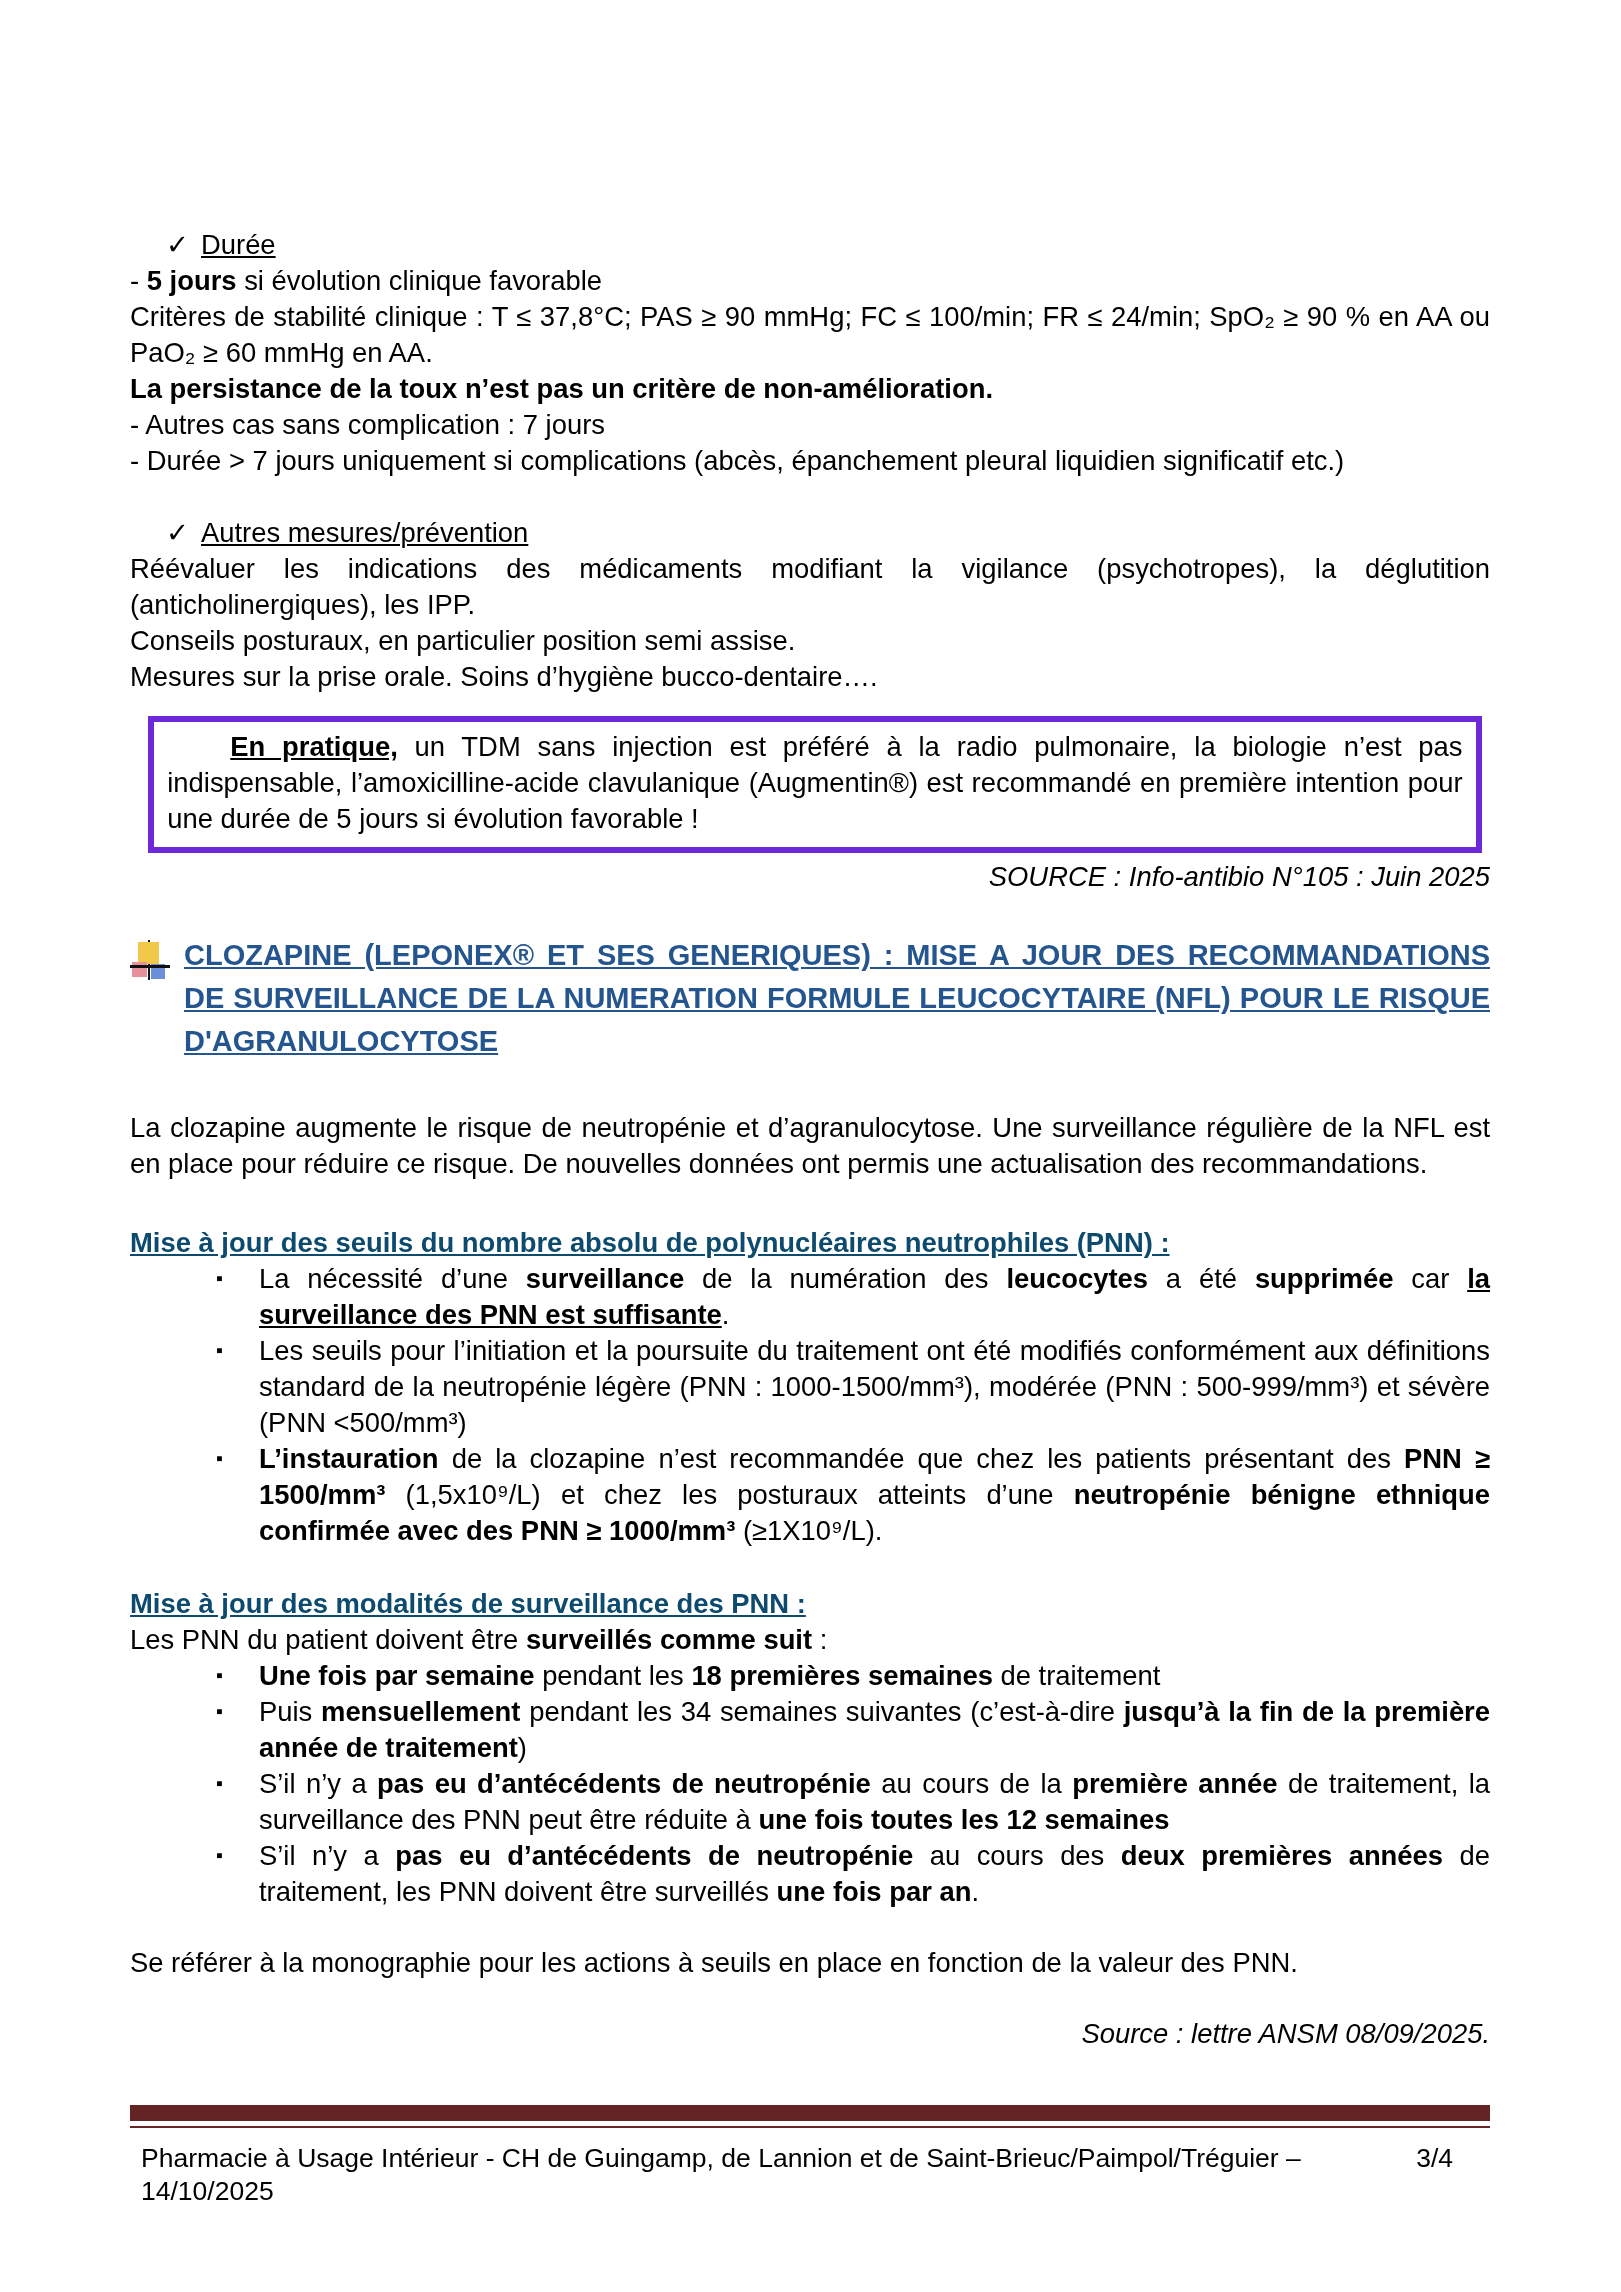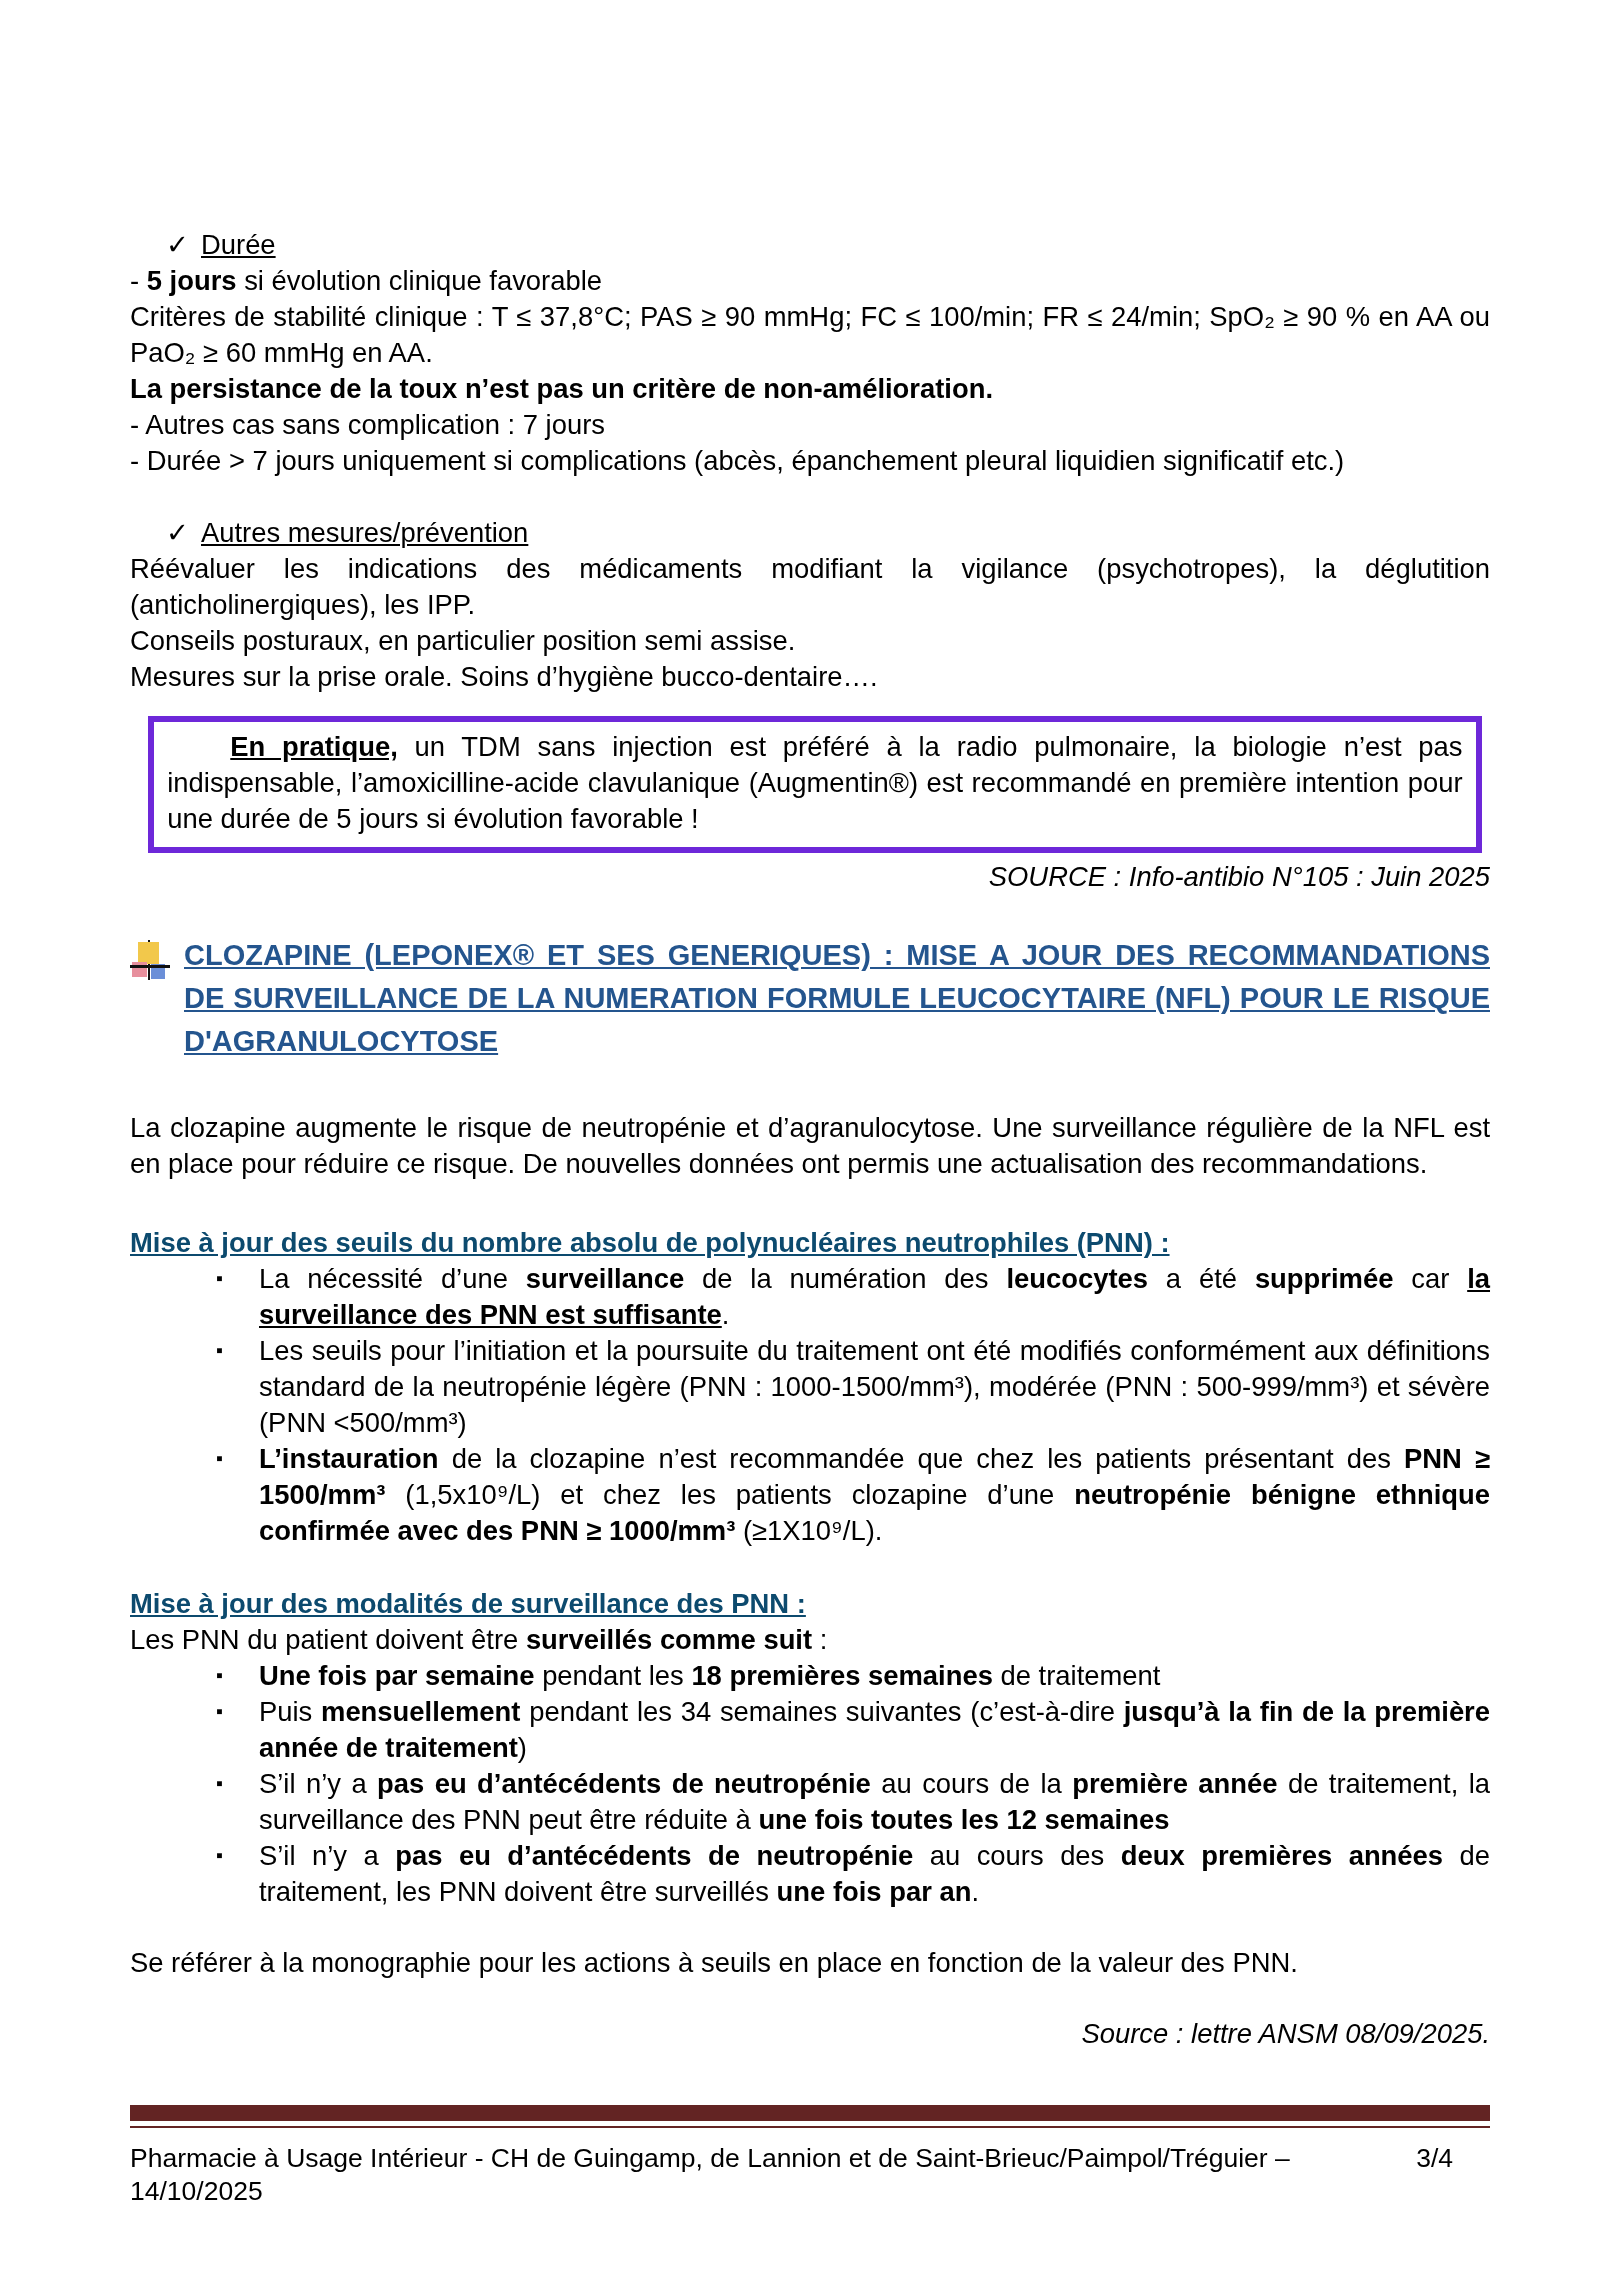--- a/index.html
+++ b/index.html
@@ -47,21 +47,21 @@
   .bullet-marker { position:absolute; left:86px; top:-1px; font-size:19.6px; }
   .bullet-text { text-align:justify; }
 
   .closing { margin-top:35px; }
   .source-line.second { margin-top:35px; }
 
   .footer { position:absolute; left:130px; right:131px; top:2105px; }
   .footer-bar  { height:15.7px; background:#632423; }
   .footer-line { height:2.9px;  background:#632423; margin-top:4.9px; }
   .footer-row  { display:flex; justify-content:space-between; margin-top:13.7px;
-                 font-size:26.5px; line-height:33px; }
+                 font-size:26.5px; line-height:33px;margin-left:11px; }
   .footer-pagenum { margin-right:37px; }
 </style>
 </head>
 <body>
 
 <div class="page">
 
   <div class="check-line">
     <span class="check-icon">✓</span><span class="check-label">Durée</span>
   </div>
@@ -104,21 +104,21 @@
   <div class="bullet">
     <span class="bullet-marker">▪</span>
     <div class="bullet-text"><span>La nécessité d’une </span><span class="seg-b">surveillance</span><span> de la numération des </span><span class="seg-b">leucocytes</span><span> a été </span><span class="seg-b">supprimée</span><span> car </span><span class="seg-bu">la surveillance des PNN est suffisante</span><span>.</span></div>
   </div>
   <div class="bullet">
     <span class="bullet-marker">▪</span>
     <div class="bullet-text"><span>Les seuils pour l’initiation et la poursuite du traitement ont été modifiés conformément aux définitions standard de la neutropénie légère (PNN : 1000-1500/mm³), modérée (PNN : 500-999/mm³) et sévère (PNN &lt;500/mm³)</span></div>
   </div>
   <div class="bullet">
     <span class="bullet-marker">▪</span>
-    <div class="bullet-text"><span class="seg-b">L’instauration</span><span> de la clozapine n’est recommandée que chez les patients présentant des </span><span class="seg-b">PNN ≥ 1500/mm³</span><span> (1,5x10⁹/L) et chez les patients clozapine d’une </span><span class="seg-b">neutropénie bénigne ethnique confirmée avec des PNN ≥ 1000/mm³</span><span> (≥1X10⁹/L).</span></div>
+    <div class="bullet-text"><span class="seg-b">L’instauration</span><span> de la clozapine n’est recommandée que chez les patients présentant des </span><span class="seg-b">PNN ≥ 1500/mm³</span><span> (1,5x10⁹/L) et chez les posturaux atteints d’une </span><span class="seg-b">neutropénie bénigne ethnique confirmée avec des PNN ≥ 1000/mm³</span><span> (≥1X10⁹/L).</span></div>
   </div>
 
   <p class="sub-blue second">Mise à jour des modalités de surveillance des PNN :</p>
   <p><span>Les PNN du patient doivent être </span><span class="seg-b">surveillés comme suit</span><span> :</span></p>
 
   <div class="bullet">
     <span class="bullet-marker">▪</span>
     <div class="bullet-text"><span class="seg-b">Une fois par semaine</span><span> pendant les </span><span class="seg-b">18 premières semaines</span><span> de traitement</span></div>
   </div>
   <div class="bullet">

